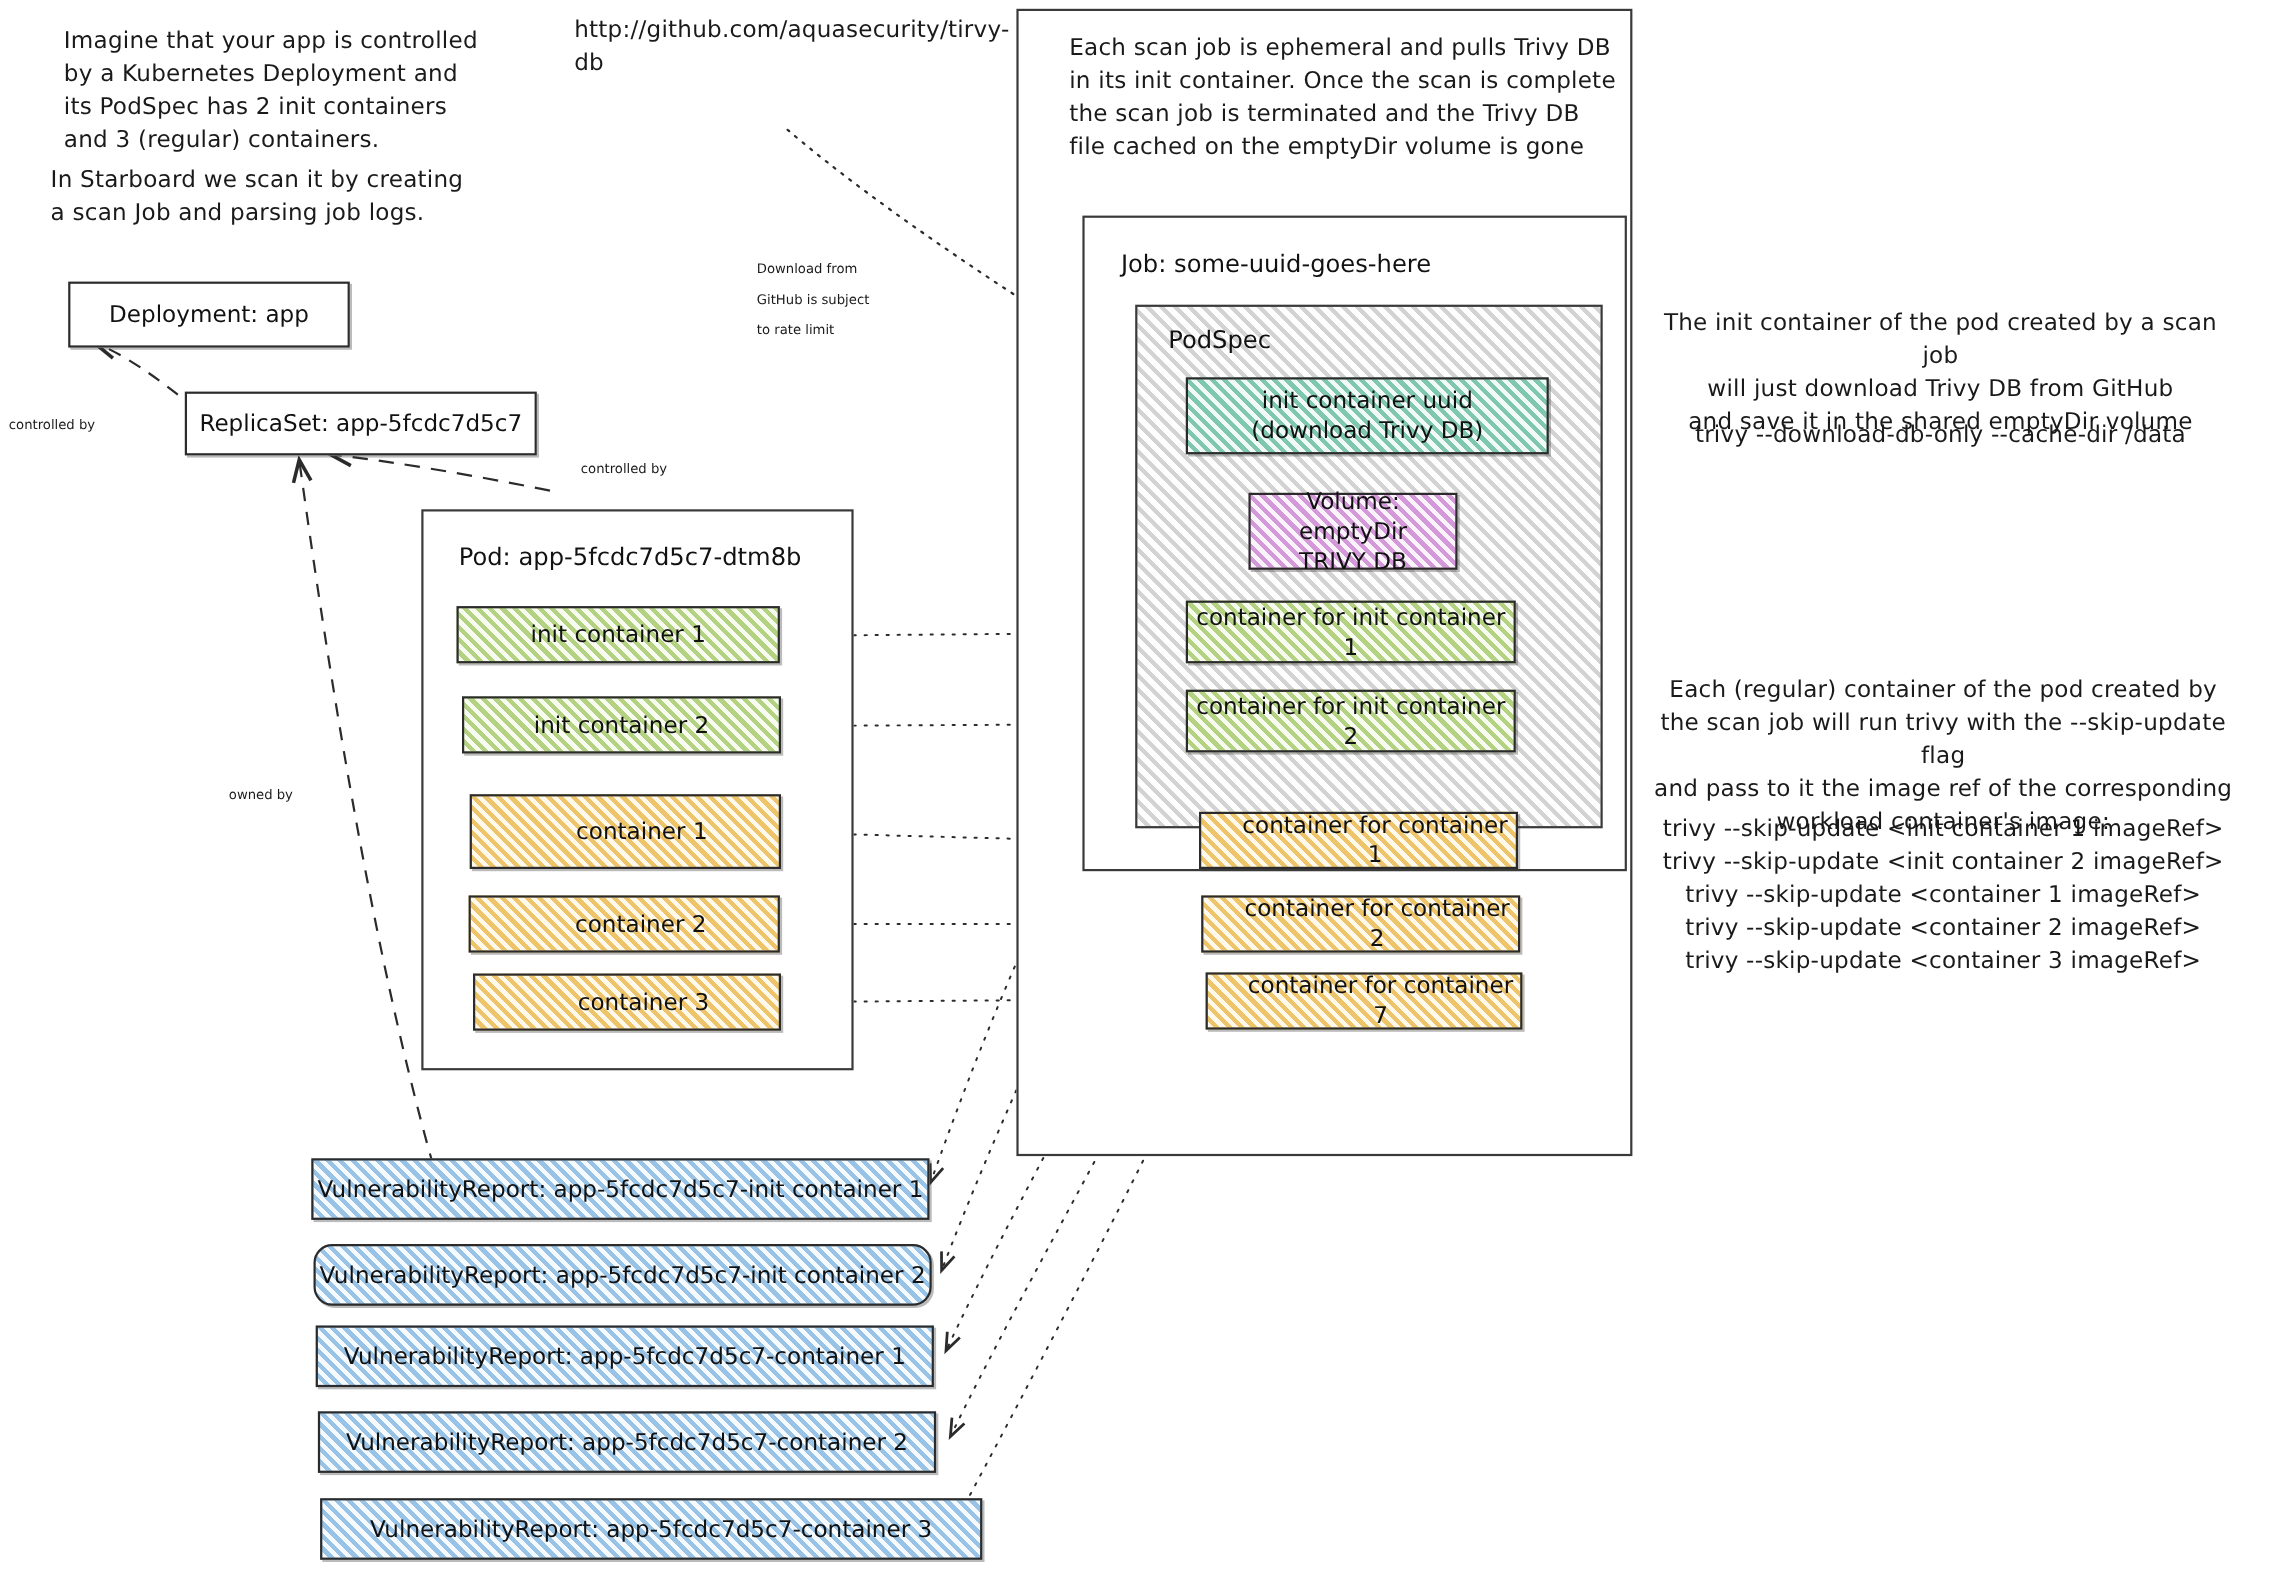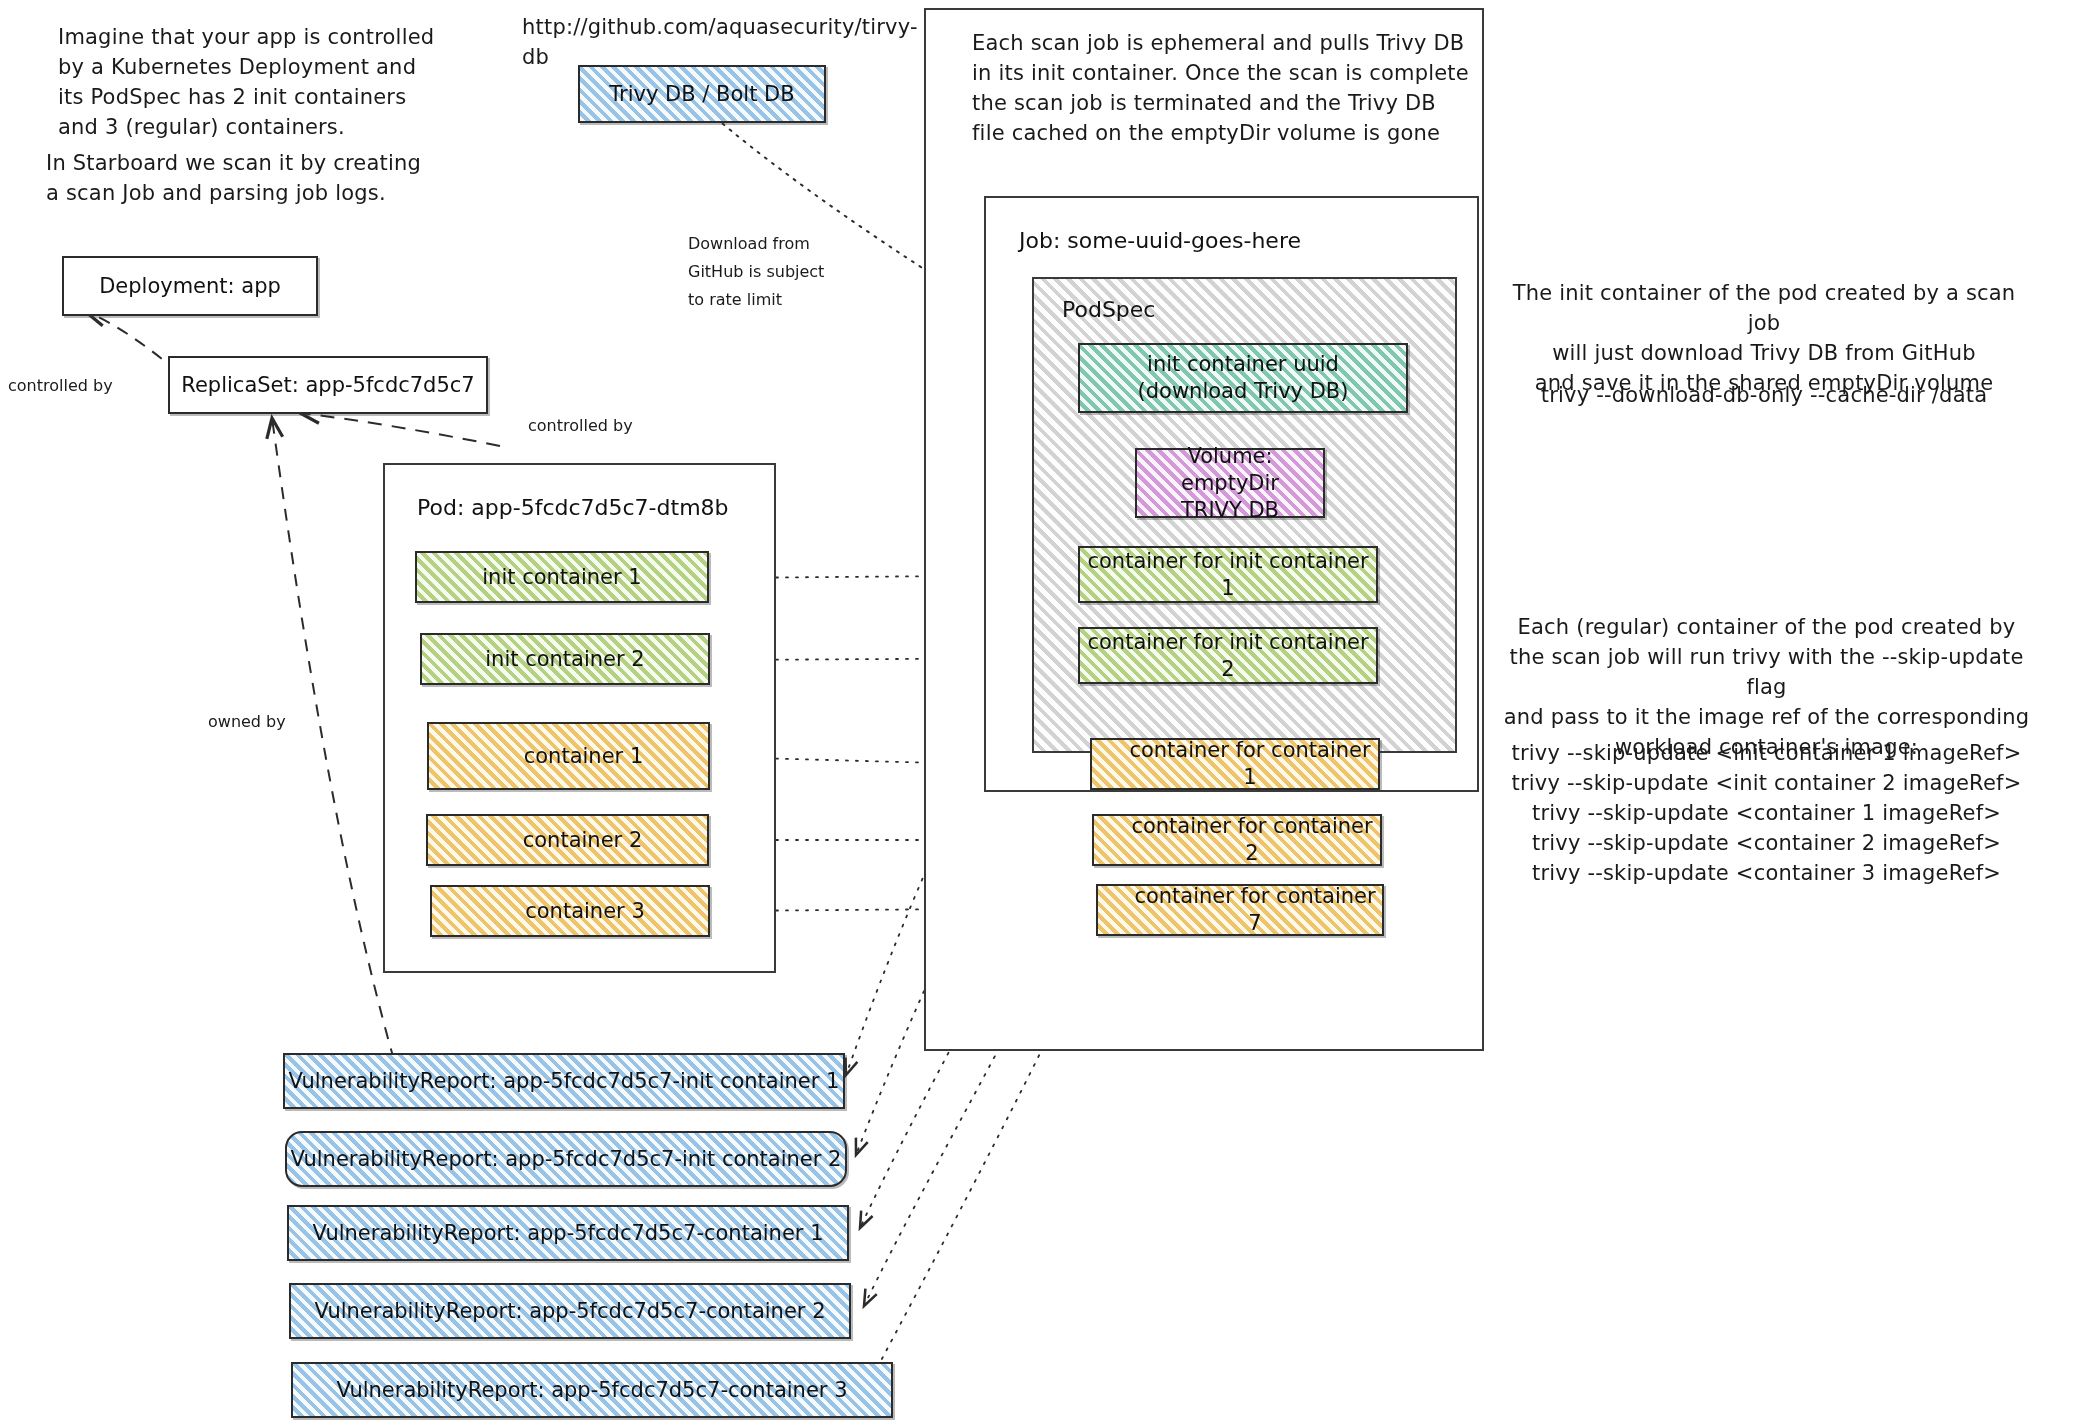--- a/index.html
+++ b/index.html
@@ -29,21 +29,21 @@
     color: #1a1a1a;
     font-size: 21px;
     line-height: 30px;
     white-space: pre-line;
     letter-spacing: 0.2px;
   }
   .note.center { text-align: center; }
   .label-sm {
     position: absolute;
     color: #1a1a1a;
-    font-size: 16px;
+    font-size: 12px;
     line-height: 28px;
     white-space: pre-line;
   }
   .box {
     position: absolute;
     box-sizing: border-box;
     border: 2.2px solid #2b2b2b;
     display: flex;
     align-items: center;
     justify-content: center;
@@ -141,21 +141,20 @@
   </svg>
 
   <div class="note" style="left:58px; top:22px; width:420px;">Imagine that your app is controlled
 by a Kubernetes Deployment and
 its PodSpec has 2 init containers
 and 3 (regular) containers.</div>
   <div class="note" style="left:46px; top:148px; width:430px;">In Starboard we scan it by creating
 a scan Job and parsing job logs.</div>
 
   <div class="note" style="left:522px; top:12px; width:420px;">http://github.com/aquasecurity/tirvy-db</div>
-  <div class="box hatch-blue" style="left:578px; top:65px; width:248px; height:58px;">Trivy DB / Bolt DB</div>
   <div class="label-sm" style="left:688px; top:230px; width:250px;">Download from
 GitHub is subject
 to rate limit</div>
 
   <div class="box plain" style="left:62px; top:256px; width:256px; height:60px;">Deployment: app</div>
   <div class="label-sm" style="left:8px; top:372px;">controlled by</div>
 
   <div class="box plain" style="left:168px; top:356px; width:320px; height:58px;">ReplicaSet: app-5fcdc7d5c7</div>
   <div class="label-sm" style="left:528px; top:412px;">controlled by</div>
   <div class="label-sm" style="left:208px; top:708px;">owned by</div>

